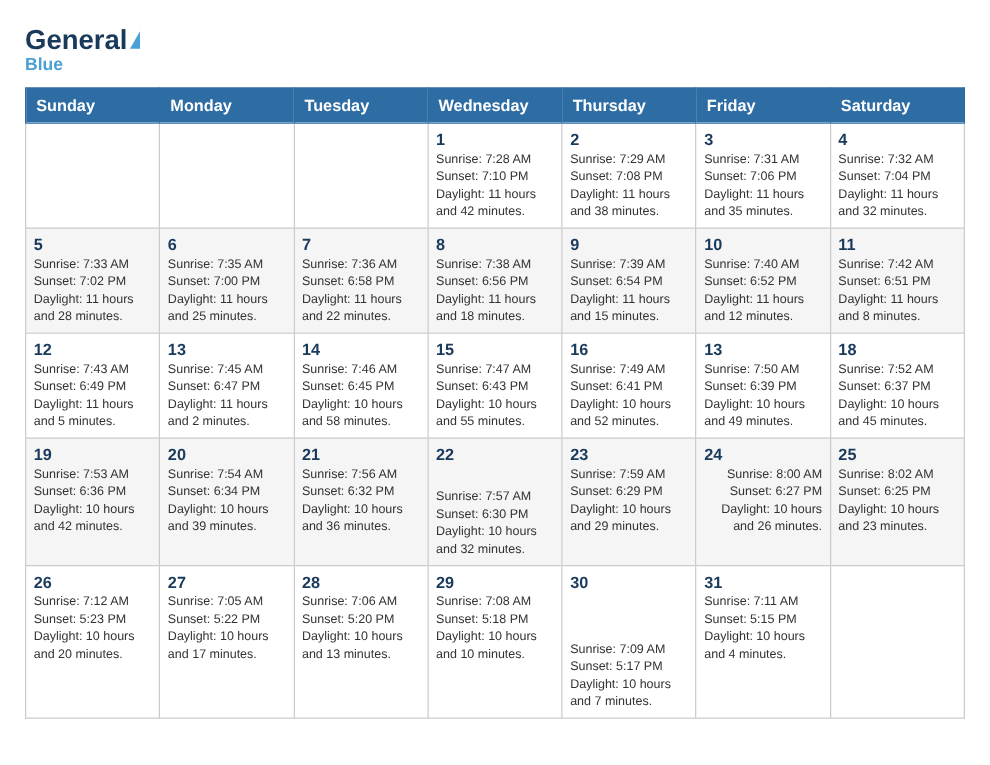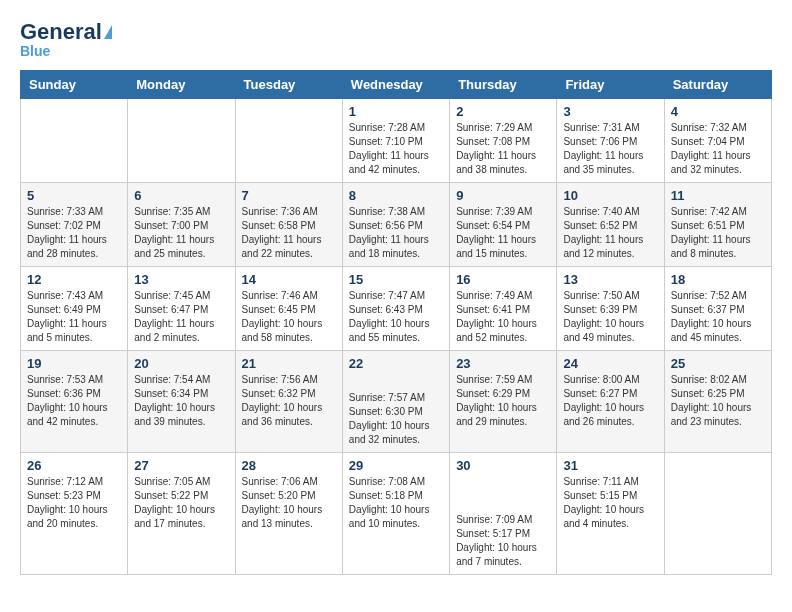--- a/index.html
+++ b/index.html
@@ -289,21 +289,21 @@
         </td>
         <td>
           <span class="day-number">23</span>
           <div class="day-info" style="white-space: pre-line;">Sunrise: 7:59 AM
 Sunset: 6:29 PM
 Daylight: 10 hours
 and 29 minutes.</div>
         </td>
         <td>
           <span class="day-number">24</span>
-          <div class="day-info" style="white-space: pre-line;">Sunrise: 8:00 AM
+          <div class="day-info" style="white-space: pre-line; text-align: right;">Sunrise: 8:00 AM
 Sunset: 6:27 PM
 Daylight: 10 hours
 and 26 minutes.</div>
         </td>
         <td>
           <span class="day-number">25</span>
           <div class="day-info" style="white-space: pre-line;">Sunrise: 8:02 AM
 Sunset: 6:25 PM
 Daylight: 10 hours
 and 23 minutes.</div>

